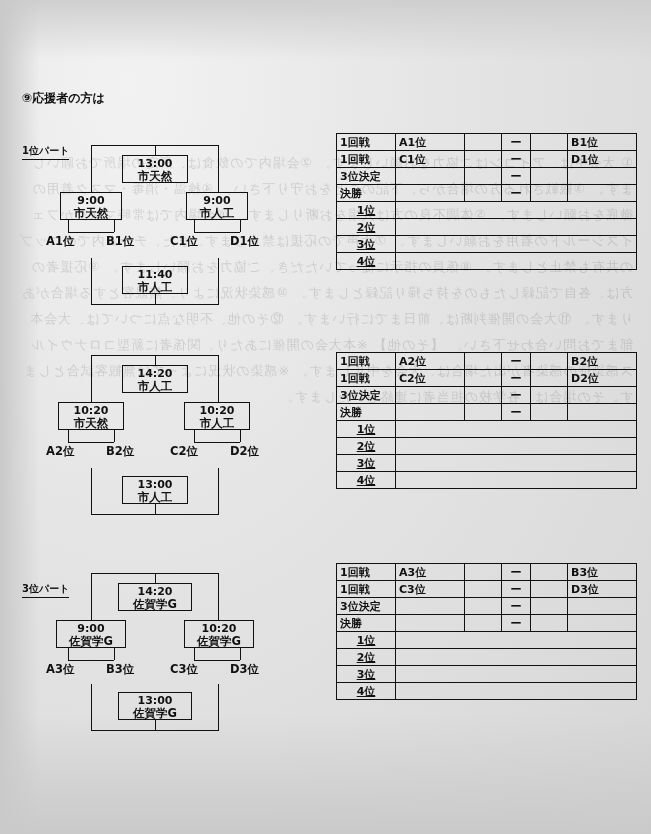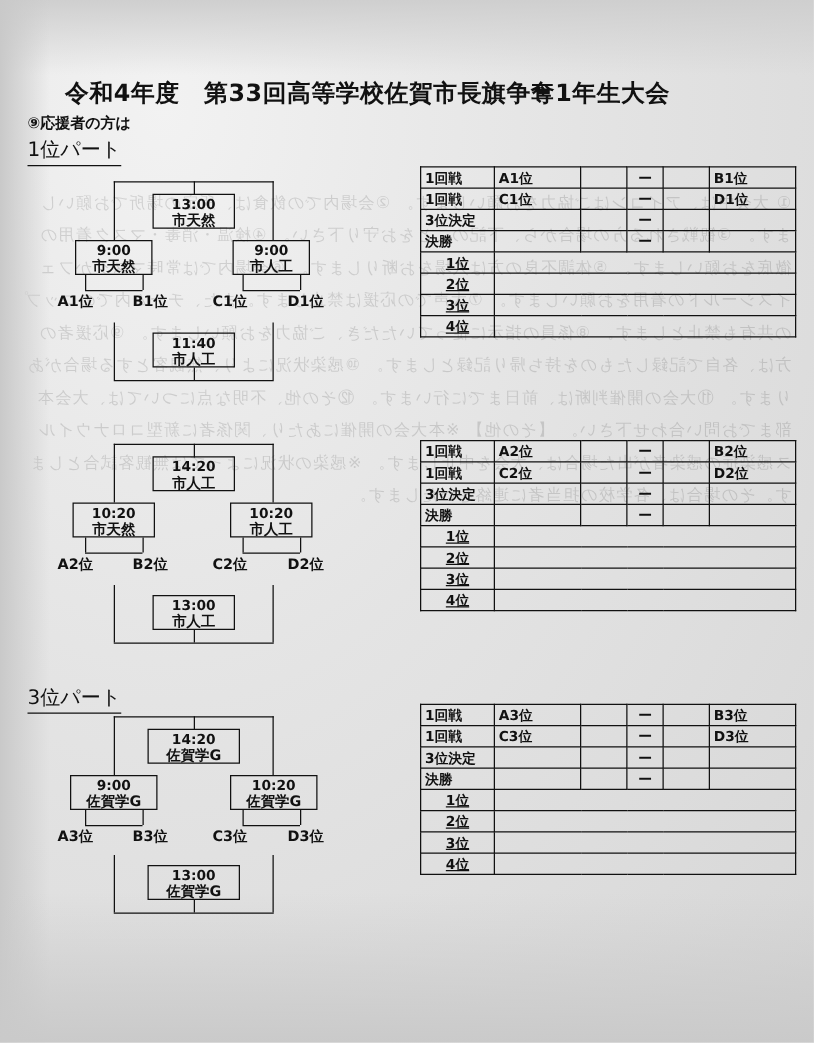--- a/index.html
+++ b/index.html
@@ -54,23 +54,24 @@
     font-size:19px;font-weight:bold;color:#111;
     letter-spacing:0.5px;
     white-space:nowrap;
   }
   .subtitle{
     position:absolute;left:22px;top:90px;
     font-size:12px;font-weight:bold;color:#111;
   }
   .partLabel{
     position:absolute;
-    font-size:16px;font-weight:normal;color:#111;
+    font-size:10px;font-weight:bold;color:#111;
     border-bottom:1px solid #111;
     padding-bottom:1px;
+    margin-top:34px;
   }
 
   
   .box{
     position:absolute;
     border:1px solid #111;
     background:transparent;
     text-align:center;
     font-weight:bold;
     color:#111;
@@ -118,21 +119,20 @@
 </head>
 <body>
 
 <div class="page">
 
   <div class="bleed">① 大会中は、アイコンはご協力をお願いします。 ②会場内での飲食は、所定の場所でお願いします。 ③観戦される方の場合から、下記のことをお守り下さい。 ④検温・消毒・マスク着用の徹底をお願いします。 ⑤体調不良の方は入場をお断りします。 ⑥会場内では常時マスクかフェイスシールドの着用をお願いします。 ⑦大声での応援は禁止します。また、チーム内でのコップの共有も禁止とします。 ⑧係員の指示に従っていただき、ご協力をお願いします。 ⑨応援者の方は、各自で記録したものを持ち帰り記録とします。 ⑩感染状況により、無観客とする場合があります。 ⑪大会の開催判断は、前日までに行います。 ⑫その他、不明な点については、大会本部までお問い合わせ下さい。 【その他】 ※本大会の開催にあたり、関係者に新型コロナウイルス感染症の感染者が出た場合は、大会を中止します。 ※感染の状況によっては無観客試合とします。その場合は、各学校の担当者に連絡をいたします。</div>
   <div class="shadeTop"></div>
   <div class="shadeLeft"></div>
   <div class="shadeBot"></div>
 
-  <div class="title">令和4年度　第33回高等学校佐賀市長旗争奪1年生大会</div>
   <div class="subtitle">⑨応援者の方は</div>
 
   <div class="partLabel" style="left:22px;top:110px;">1位パート</div>
 
   <div class="box" style="left:122px;top:155px;width:66px;height:28px;">
     <span class="t">13:00</span>
     <span class="n">市天然</span>
   </div>
   <div class="box" style="left:60px;top:192px;width:62px;height:28px;">
     <span class="t">9:00</span>

